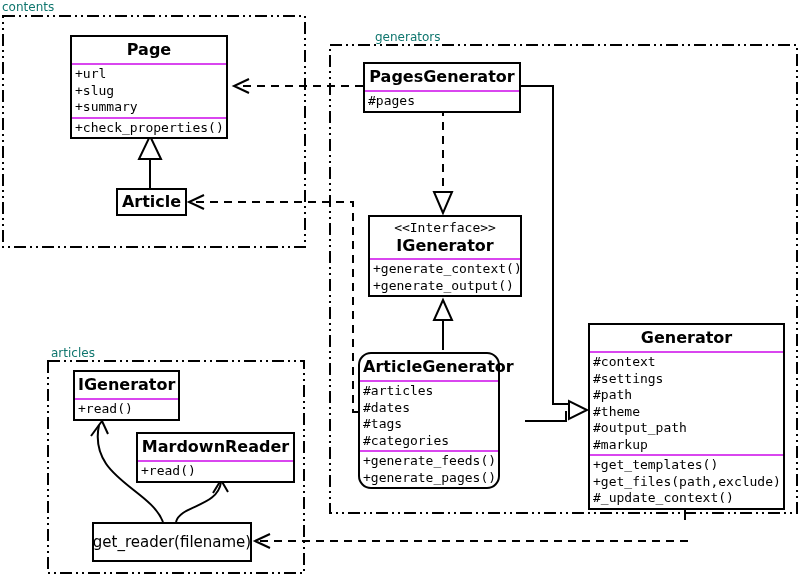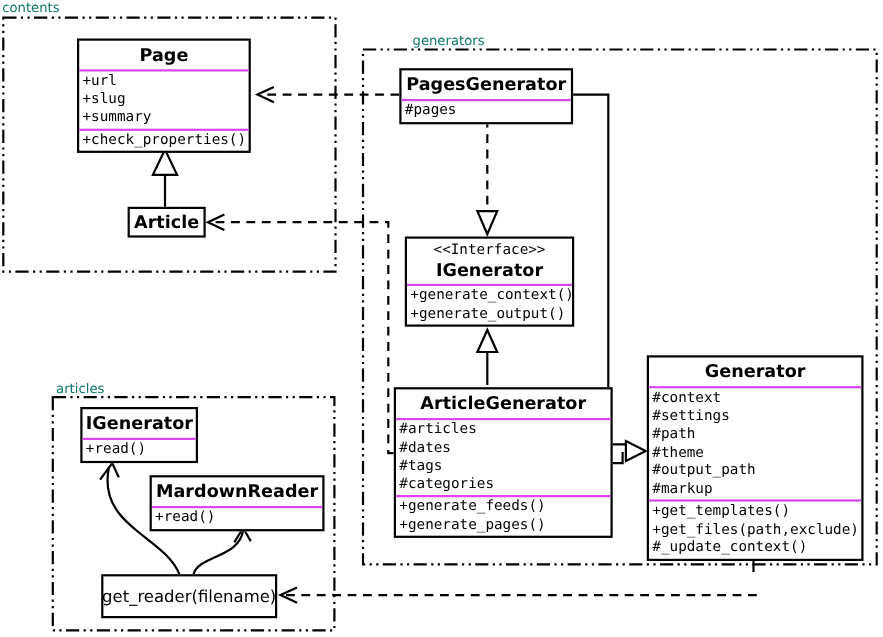--- a/index.html
+++ b/index.html
@@ -97,21 +97,21 @@
     <div class="cls-title" style="padding:2px 3px;">
       <div class="stereo">&lt;&lt;Interface&gt;&gt;</div>
       <div>IGenerator</div>
     </div>
     <div class="sec">
       <div class="mem">+generate_context()</div>
       <div class="mem">+generate_output()</div>
     </div>
   </div>
 
-  <div class="cls" style="left:358px;top:352px;width:199px;">
+  <div class="cls" style="left:358px;top:352px;width:142px;border-radius:13px;">
     <div class="cls-title">ArticleGenerator</div>
     <div class="sec">
       <div class="mem">#articles</div>
       <div class="mem">#dates</div>
       <div class="mem">#tags</div>
       <div class="mem">#categories</div>
     </div>
     <div class="sec">
       <div class="mem">+generate_feeds()</div>
       <div class="mem">+generate_pages()</div>

